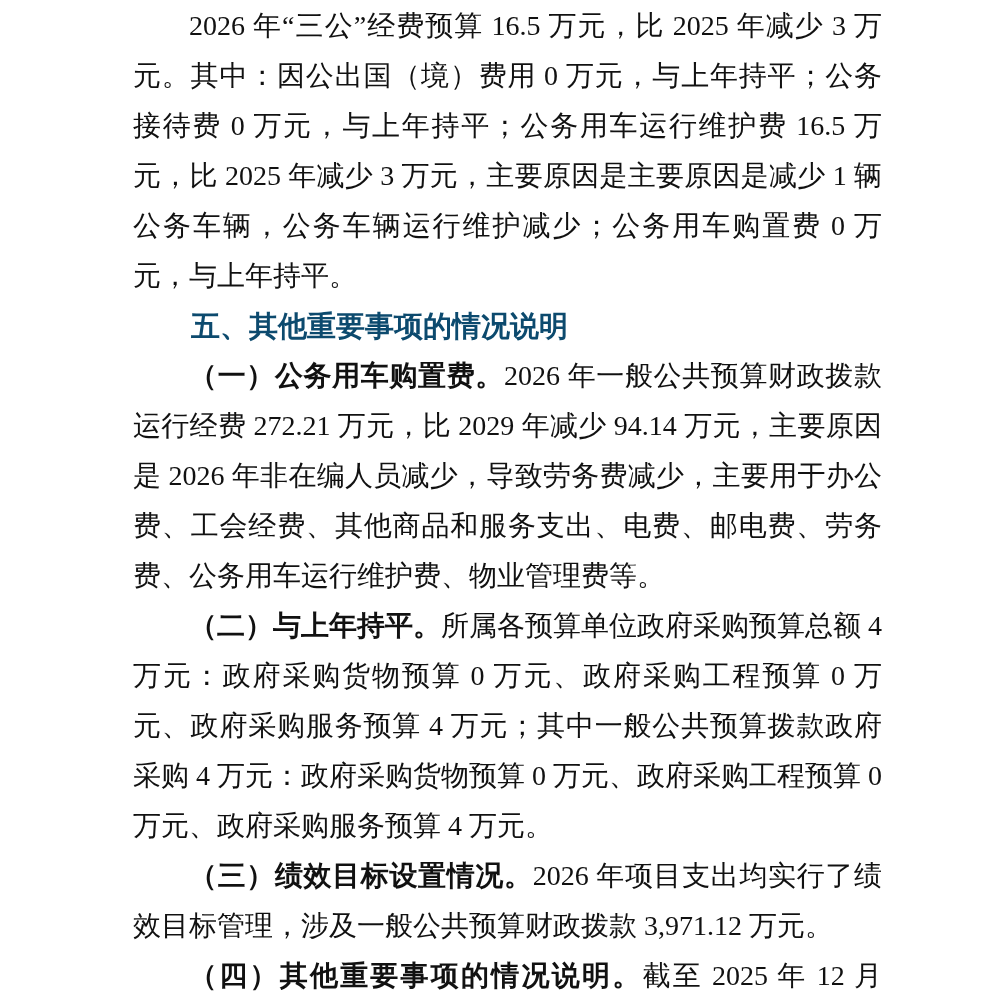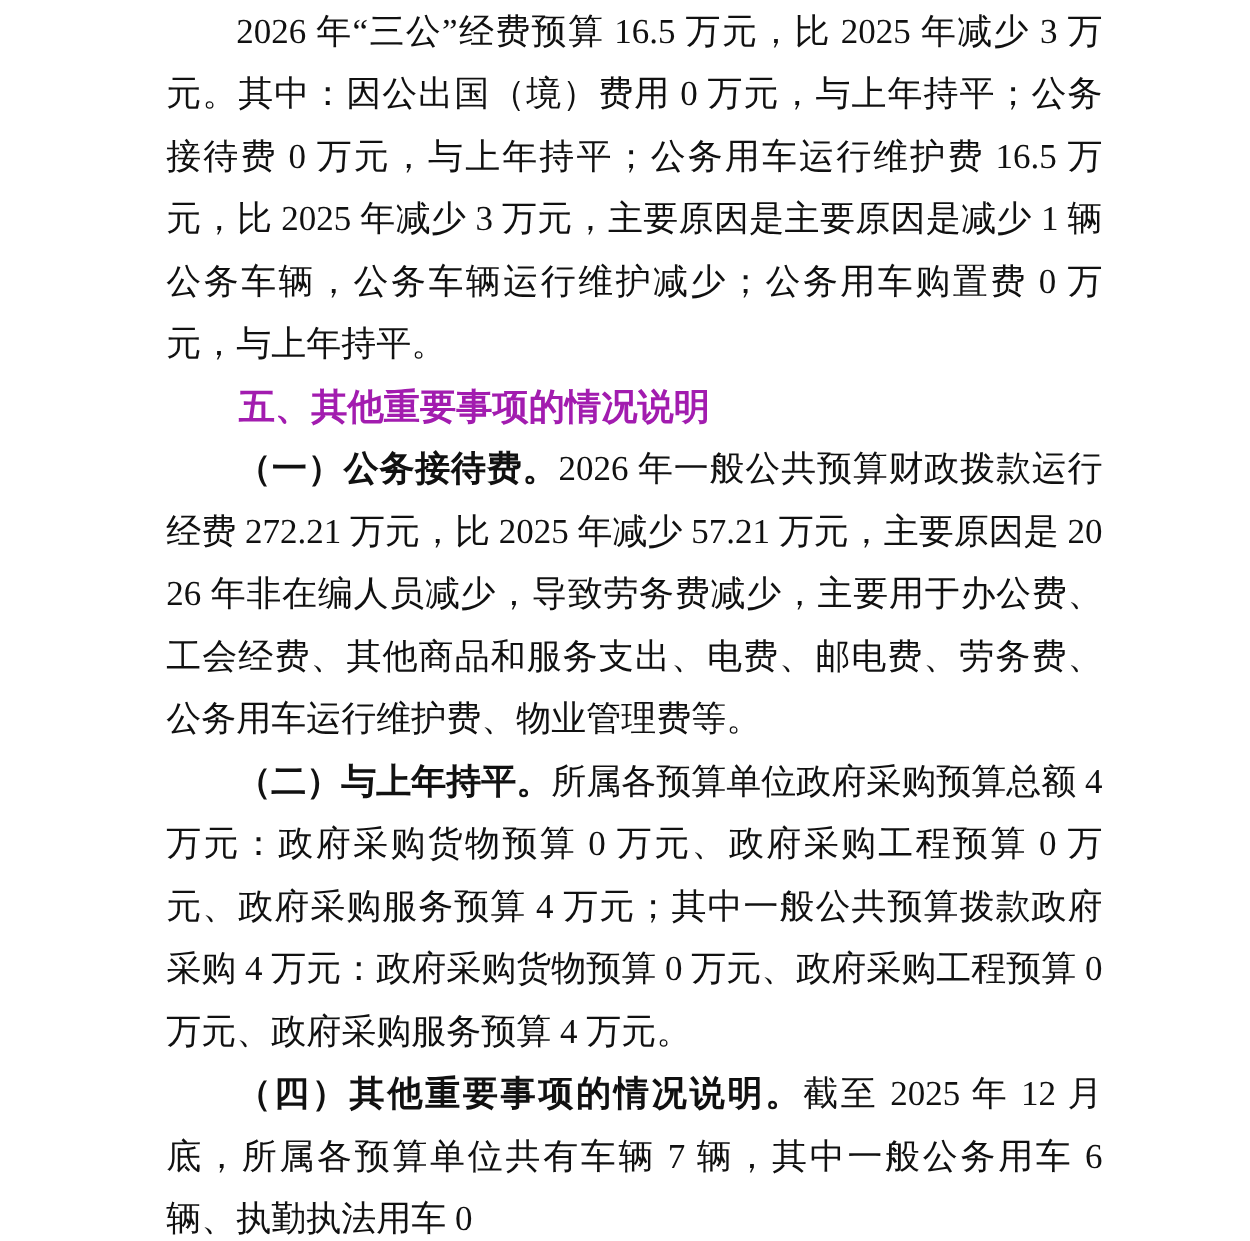--- a/index.html
+++ b/index.html
@@ -32,33 +32,34 @@
   }
   .lead {
     font-weight: 600;
   }
   .heading {
     margin: 0;
     font-size: 29px;
     line-height: 50px;
     text-indent: 2em;
     font-weight: bold;
-    color: #a21caf;
+    color: #0c4a6e;
     font-family: "Liberation Sans", "DejaVu Sans", sans-serif;
   }
 </style>
 </head>
 <body>
 
 <main class="page">
 
   <p class="para"><span>2026 年“三公”经费预算 16.5 万元，比 2025 年减少 3 万元。其中：因公出国（境）费用 0 万元，与上年持平；公务接待费 0 万元，与上年持平；公务用车运行维护费 16.5 万元，比 2025 年减少 3 万元，主要原因是主要原因是减少 1 辆公务车辆，公务车辆运行维护减少；公务用车购置费 0 万元，与上年持平。</span></p>
 
   <h2 class="heading">五、其他重要事项的情况说明</h2>
 
-  <p class="para"><span class="lead">（一）公务接待费。</span><span>2026 年一般公共预算财政拨款运行经费 272.21 万元，比 2025 年减少 57.21 万元，主要原因是 2026 年非在编人员减少，导致劳务费减少，主要用于办公费、工会经费、其他商品和服务支出、电费、邮电费、劳务费、公务用车运行维护费、物业管理费等。</span></p>
+  <p class="para"><span class="lead">（一）公务用车购置费。</span><span>2026 年一般公共预算财政拨款运行经费 272.21 万元，比 2029 年减少 94.14 万元，主要原因是 2026 年非在编人员减少，导致劳务费减少，主要用于办公费、工会经费、其他商品和服务支出、电费、邮电费、劳务费、公务用车运行维护费、物业管理费等。</span></p>
 
   <p class="para"><span class="lead">（二）与上年持平。</span><span>所属各预算单位政府采购预算总额 4 万元：政府采购货物预算 0 万元、政府采购工程预算 0 万元、政府采购服务预算 4 万元；其中一般公共预算拨款政府采购 4 万元：政府采购货物预算 0 万元、政府采购工程预算 0 万元、政府采购服务预算 4 万元。</span></p>
 
+  <p class="para"><span class="lead">（三）绩效目标设置情况。</span><span>2026 年项目支出均实行了绩效目标管理，涉及一般公共预算财政拨款 3,971.12 万元。</span></p>
 
   <p class="para"><span class="lead">（四）其他重要事项的情况说明。</span><span>截至 2025 年 12 月底，所属各预算单位共有车辆 7 辆，其中一般公务用车 6 辆、执勤执法用车 0</span></p>
 
 </main>
 
 </body></html>

